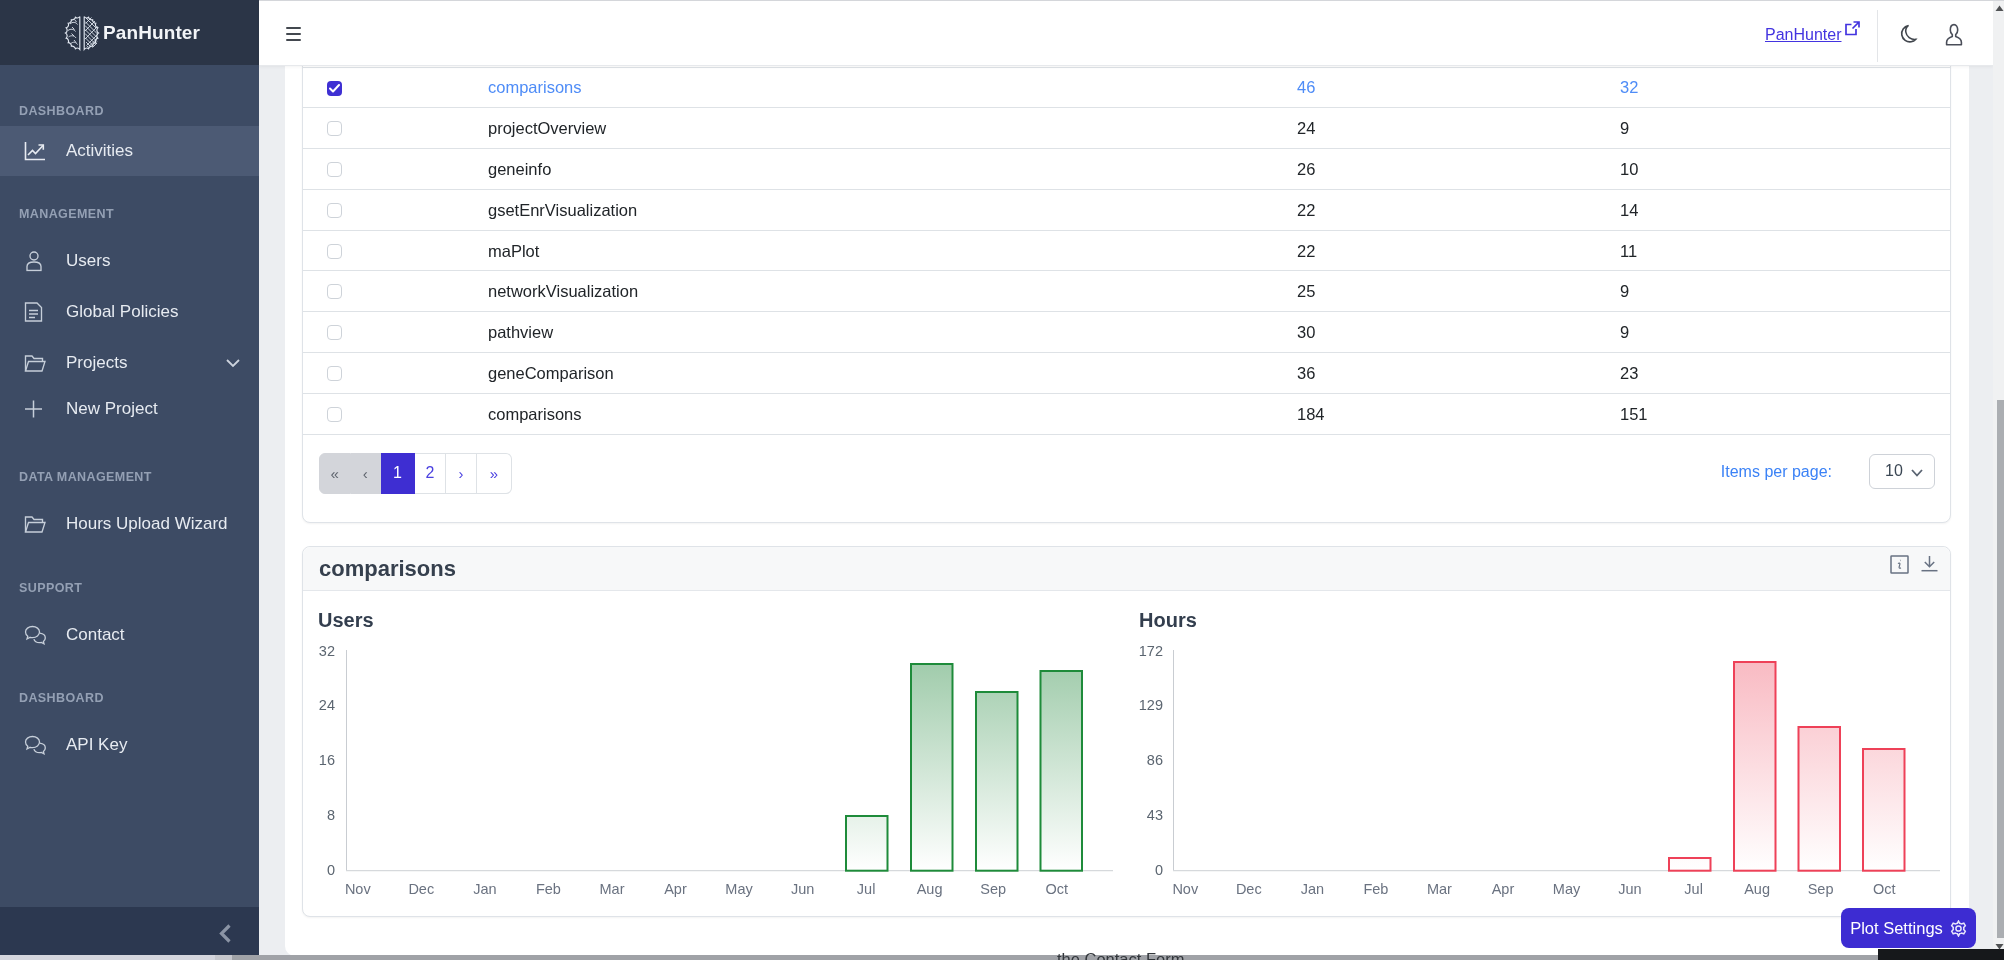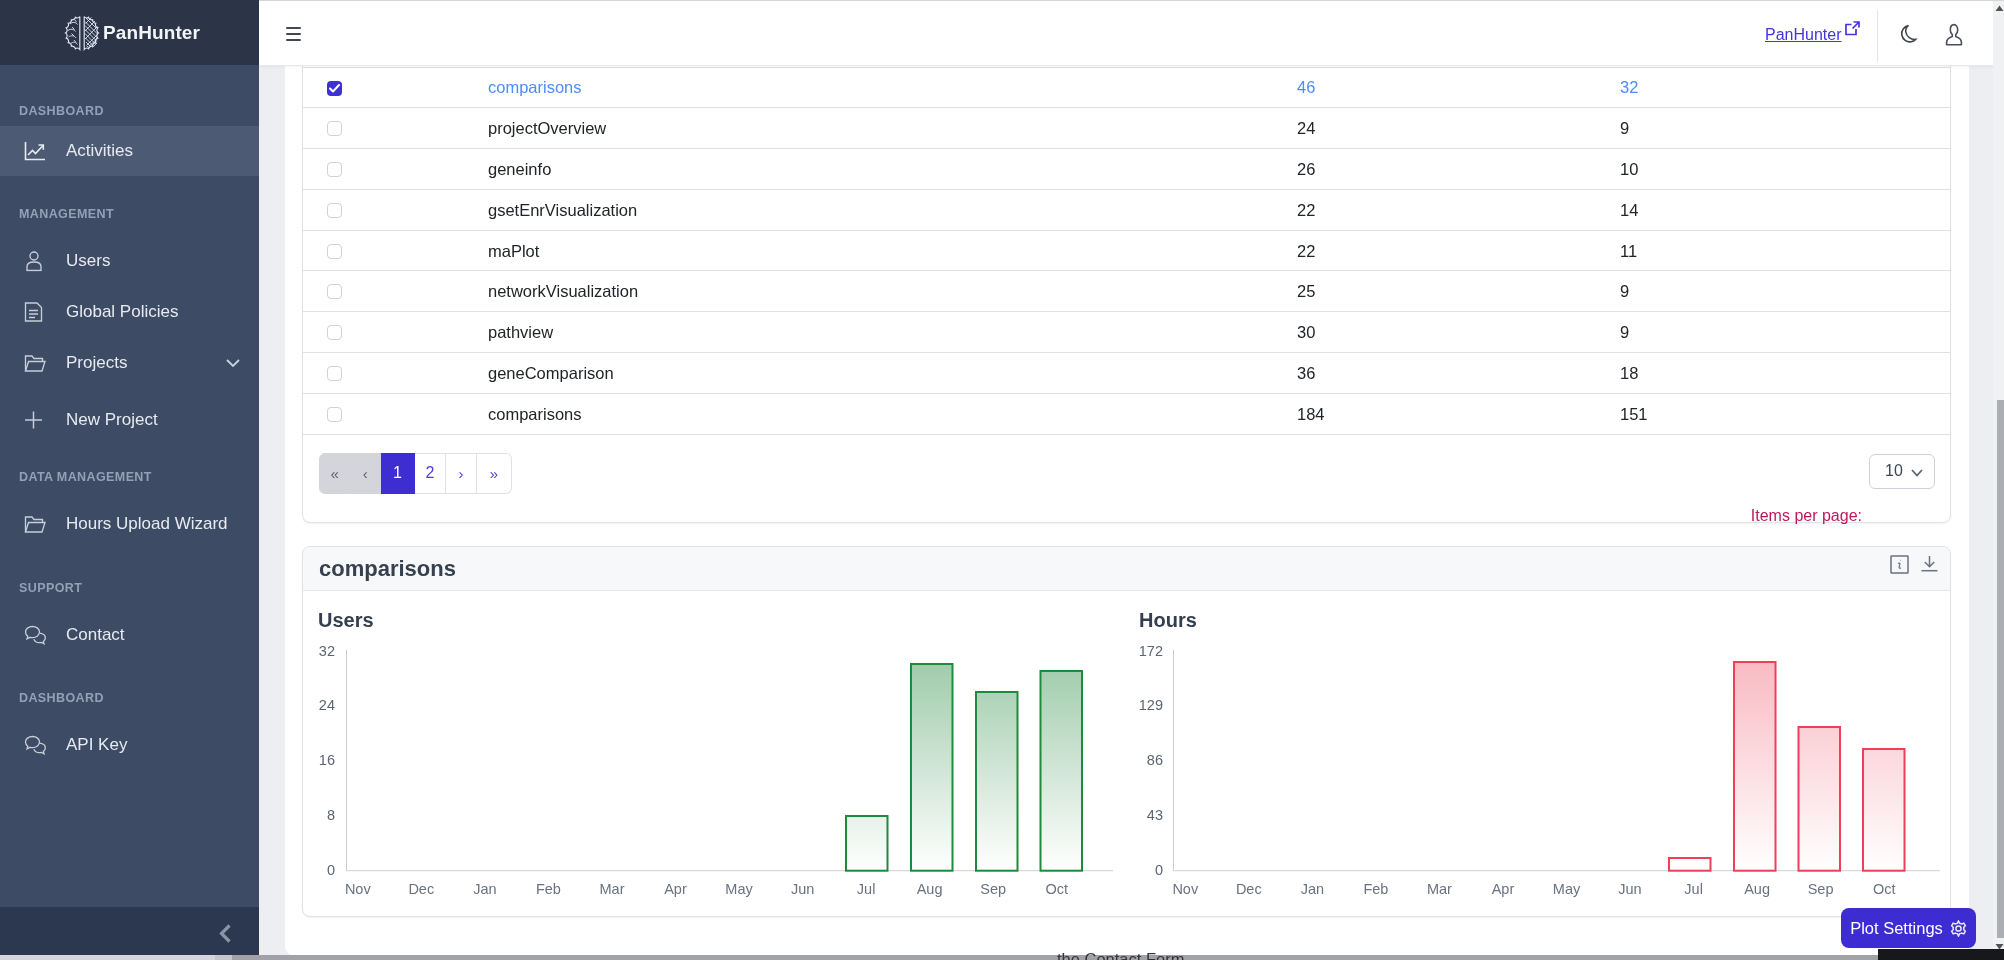--- a/index.html
+++ b/index.html
@@ -34,21 +34,21 @@
 .trow .c2 { position:absolute; left:1317px; top:50%; transform:translateY(-50%); }
 .blue { color:#4e8cf7; }
 
 #pgn { position:absolute; left:16px; top:396px; height:40.5px; display:flex; font-size:16px;
   border-radius:6px; box-shadow:0 0 0 0 transparent; }
 .pbtn { height:40.5px; border:1px solid #dee2e6; border-left-width:0; display:flex; align-items:center; justify-content:center; color:#4b41e0; background:#fff; }
 .pbtn.first { border-left-width:1px; border-radius:6px 0 0 6px; }
 .pbtn.last { border-radius:0 6px 6px 0; }
 .pbtn.dis { background:#d3d5da; color:#5e646d; border-color:#d3d5da; }
 .pbtn.act { background:#3e2ed2; color:#fff; border-color:#3e2ed2; }
-#ipp { position:absolute; right:88px; top:406px; font-size:16px; color:#be185d;margin-top:44px; }
+#ipp { position:absolute; right:118px; top:406px; font-size:16px; color:#3b82f6; }
 #ippsel { position:absolute; right:15px; top:397px; width:66px; height:35px; border:1px solid #ced2d8; border-radius:6px; background:#fff; }
 
 #ccard { position:absolute; left:17px; top:480px; width:1649px; height:371px; background:#fff;
   border:1px solid #dfe3e8; border-radius:8px; box-shadow:0 1px 2px rgba(0,0,0,.05); }
 #chead { position:absolute; left:0; top:0; width:100%; height:44px; background:#f7f8f9;
   border-bottom:1px solid #e4e7eb; border-radius:8px 8px 0 0; }
 #chead .ttl { position:absolute; left:16px; top:9px; font-size:22px; font-weight:bold; color:#36404e; }
 
 #plotbtn { position:absolute; left:1841px; top:908px; width:135px; height:40px; background:#3d2cd2;
   border-radius:8px; color:#fff; font-size:16.5px; display:flex; align-items:center; justify-content:center; gap:7px; }
@@ -110,21 +110,21 @@
     <div class="trow">
         <span class="cb"></span>
         <span class="nm">pathview</span>
         <span class="c1">30</span>
         <span class="c2">9</span>
       </div>
     <div class="trow">
         <span class="cb"></span>
         <span class="nm">geneComparison</span>
         <span class="c1">36</span>
-        <span class="c2">18</span>
+        <span class="c2">23</span>
       </div>
     <div class="trow">
         <span class="cb"></span>
         <span class="nm">comparisons</span>
         <span class="c1">184</span>
         <span class="c2">151</span>
       </div>
     <div id="pgn">
       <div class="pbtn dis first" style="width:31.5px">
           <span style="font-size:15px">«</span>
@@ -273,21 +273,21 @@
       <path d="M1 1.5 L7 7.5 L13 1.5"></path>
     </svg>
   </div>
   <div class="sbitem" style="top:287px;height:50px">
     <svg width="19" height="21" viewBox="0 0 19 21" fill="none" stroke="#c6ced9" stroke-width="1.35">
       <path d="M1.5 1.5 L13 1.5 L17.5 6 L17.5 19.5 L1.5 19.5 Z"></path>
       <path d="M5 9 L14 9 M5 12.5 L14 12.5 M5 16 L11 16"></path>
     </svg>
     <span class="txt">Global Policies</span>
   </div>
-  <div class="sbitem" style="top:395px;height:50px">
+  <div class="sbitem" style="top:384px;height:50px">
     <svg width="19" height="19" viewBox="0 0 19 19" fill="none" stroke="#c6ced9" stroke-width="1.5">
       <path d="M9.5 1 L9.5 18 M1 9.5 L18 9.5"></path>
     </svg>
     <span class="txt">New Project</span>
   </div>
   <div class="sblabel" style="top:470px">DATA MANAGEMENT</div>
   <div class="sbitem" style="top:499px;height:50px">
     <svg width="22" height="19" viewBox="0 0 22 19" fill="none" stroke="#c6ced9" stroke-width="1.35">
       <path d="M1.5 17.5 L1.5 2.5 L8 2.5 L10 5 L18.5 5 L18.5 8"></path>
       <path d="M1.5 17.5 L4.5 8 L21 8 L18 17.5 Z"></path>

